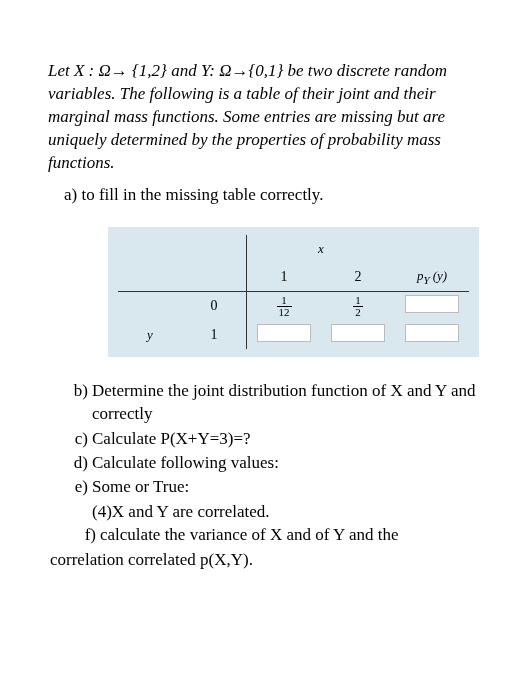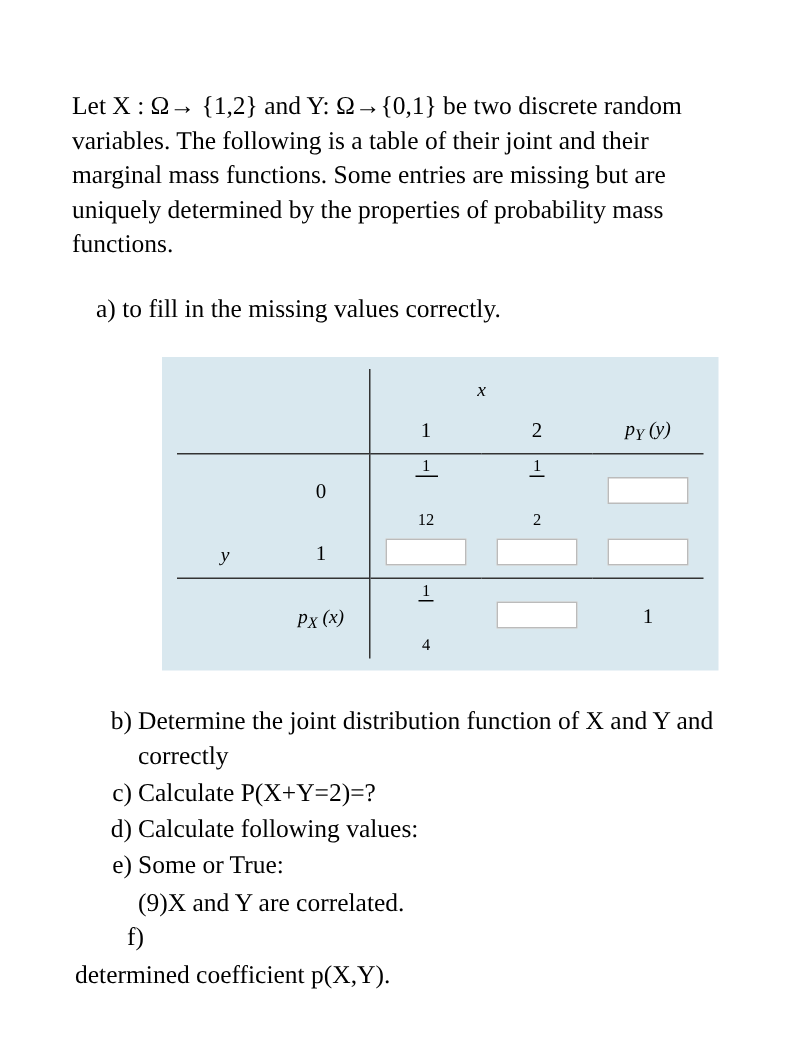--- a/index.html
+++ b/index.html
@@ -11,21 +11,22 @@
     font-family: 'Times New Roman', Times, serif;
     font-size: 17px;
     color: #000000;
     box-sizing: border-box;
   }
   .page {
     padding: 60px 48px 0 48px;
   }
   .intro {
     line-height: 1.35;
-    margin-bottom: 20px;
+    margin-bottom: 9px;
+    font-style: italic;
   }
   .indent-a {
     padding-left: 16px;
     line-height: 1.35;
     margin-bottom: 20px;
   }
   .table-wrap {
     display: flex;
     justify-content: flex-start;
     padding-left: 60px;
@@ -62,21 +63,21 @@
     display: inline-block;
   }
   .frac {
     display: inline-block;
     vertical-align: middle;
     text-align: center;
     font-size: 11px;
     line-height: 1;
   }
   .frac .num { display: block; border-bottom: 1px solid #000; padding: 0 2px; }
-  .frac .den { display: block; padding: 0 2px; margin-top: 24px; }
+  .frac .den { display: block; padding: 0 2px; }
   .bottom-divider td { border-top: 1px solid #333; }
   .y-side {
     border-right: 1px solid #333;
     font-style: italic;
     font-size: 13px;
   }
   .questions {
     line-height: 1.38;
   }
   .item {
@@ -96,21 +97,21 @@
   .subindent2 { padding-left: 60px; }
   .noindent { padding-left: 2px; }
 </style>
 </head>
 <body>
 
 <div class="page">
 
   <div class="intro">Let X : Ω→ {1,2} and Y: Ω→{0,1} be two discrete random variables. The following is a table of their joint and their marginal mass functions. Some entries are missing but are uniquely determined by the properties of probability mass functions.</div>
 
-  <div class="indent-a">a) to fill in the missing values correctly.</div>
+  <div class="indent-a">a) to fill in the missing table correctly.</div>
 
   <div class="table-wrap">
     <div class="joint-table">
       <table>
         <tbody>
             <tr class="top-header-row">
           <td class="y-side" style="border-bottom:none;border-right:none;"></td>
           <td class="left-header-col" style="border-bottom:none;"></td>
           <td colspan="2" class="small-ital" style="border-bottom:none;">x</td>
           <td style="border-bottom:none;"></td>
@@ -133,51 +134,43 @@
           </td>
           <td><span class="input-cell"></span></td>
         </tr>
         <tr>
           <td class="y-side small-ital" style="border-right:none;">y</td>
           <td class="left-header-col">1</td>
           <td><span class="input-cell"></span></td>
           <td><span class="input-cell"></span></td>
           <td><span class="input-cell"></span></td>
         </tr>
-        <tr class="bottom-divider">
-          <td class="y-side" style="border-right:none;"></td>
-          <td class="left-header-col small-ital"><span style="font-style:italic">p<sub>X</sub> (x)</span></td>
-          <td>
-            <span class="frac"><span class="num">1</span><span class="den">4</span></span>
-          </td>
-          <td><span class="input-cell"></span></td>
-          <td>1</td>
-        </tr>
       </tbody>
         </table>
     </div>
   </div>
 
   <div class="questions">
     <div class="item">
       <div class="lbl">b)</div>
       <div class="txt">Determine the joint distribution function of X and Y and correctly</div>
     </div>
     <div class="item">
       <div class="lbl">c)</div>
-      <div class="txt">Calculate P(X+Y=2)=?</div>
+      <div class="txt">Calculate P(X+Y=3)=?</div>
     </div>
     <div class="item">
       <div class="lbl">d)</div>
       <div class="txt">Calculate following values:</div>
     </div>
     <div class="item">
       <div class="lbl">e)</div>
       <div class="txt">Some or True:</div>
     </div>
-    <div class="subindent">(9)X and Y are correlated.</div>
+    <div class="subindent">(4)X and Y are correlated.</div>
     <div class="item">
       <div class="lbl lbl-f">f)</div>
+      <div class="txt">calculate the variance of X and of  Y and the</div>
     </div>
-    <div class="noindent">determined coefficient p(X,Y).</div>
+    <div class="noindent">correlation correlated p(X,Y).</div>
   </div>
 
 </div>
 
 </body></html>

